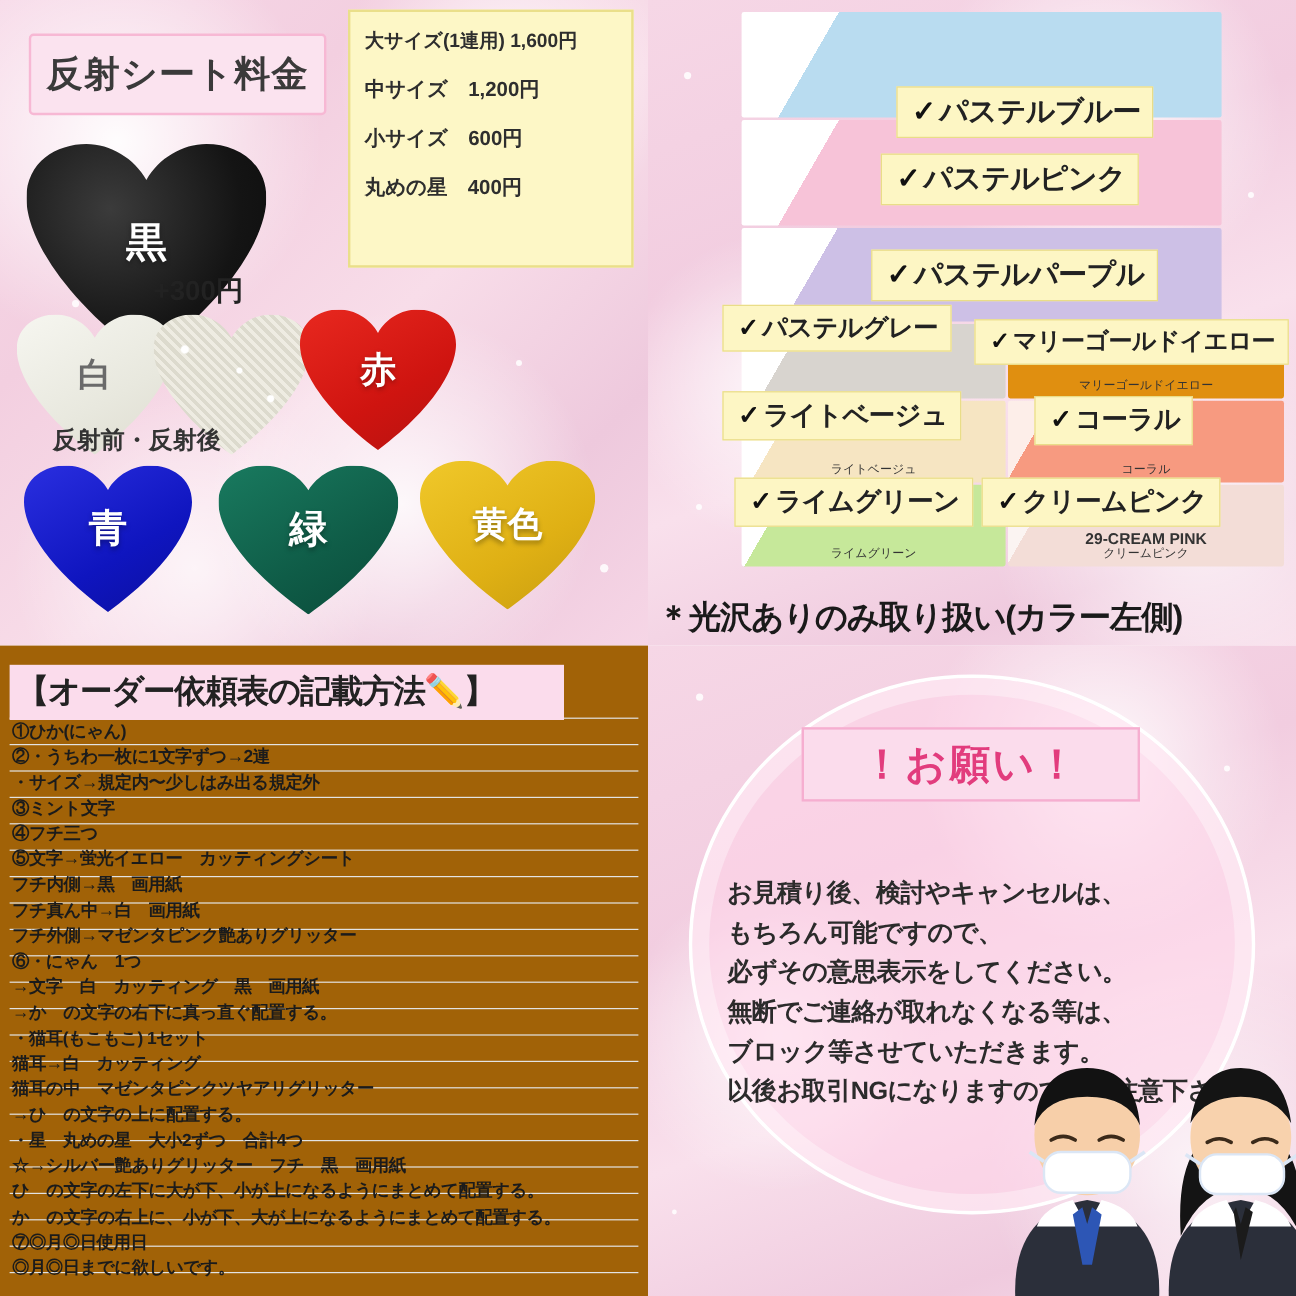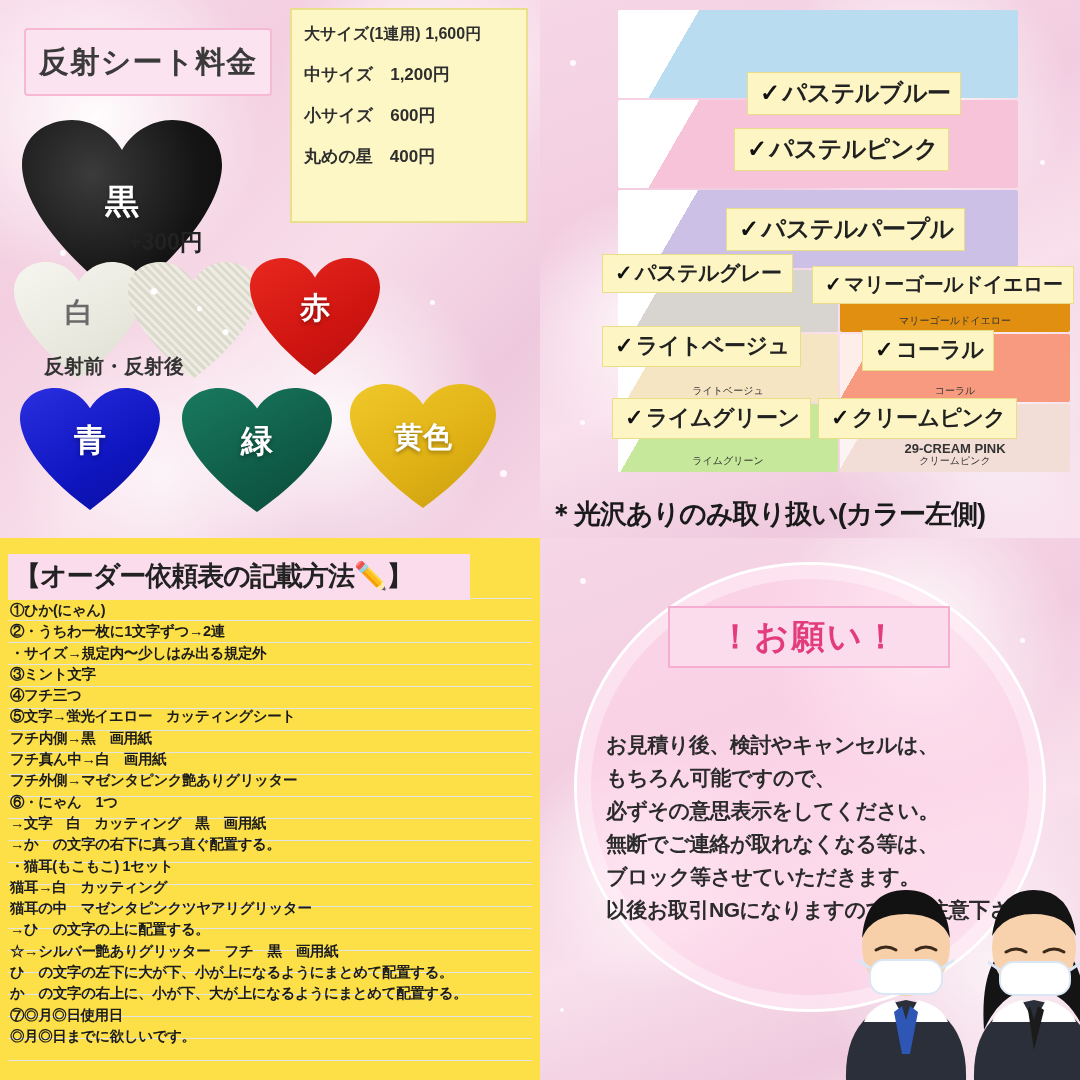--- a/index.html
+++ b/index.html
@@ -93,21 +93,21 @@
   }
   .q2-check { color:#111; font-weight:bold; margin-right:3px; }
   .q2-note {
     position:absolute; left: 8px; bottom: 6px;
     font-size: 27px; font-weight:bold; color:#1a1a1a;
     letter-spacing: -1px;
   }
   .swatch-cap { position:absolute; font-size:10px; color:#333; text-align:center; width:100%; }
 
   
-  .q3 { background:#fde047; }
+  .q3 { background:#a16207; }
   .q3-lines { position:absolute; inset:0; }
   .q3-lines .ln { position:absolute; left: 8px; right: 8px; height:1px; background:#e3e3e3; }
   .q3-title {
     position:absolute; left: 8px; top: 16px; right: 70px;
     background: #fbdcec;
     font-size: 27px; font-weight:bold; color:#222;
     padding: 4px 6px 6px 6px;
     letter-spacing: -1px;
   }
   .q3-list { position:absolute; left: 10px; top: 62px; width: 420px; }
@@ -313,20 +313,21 @@
       <li>フチ内側→黒　画用紙</li>
       <li>フチ真ん中→白　画用紙</li>
       <li>フチ外側→マゼンタピンク艶ありグリッター</li>
       <li>⑥・にゃん　1つ</li>
       <li>→文字　白　カッティング　黒　画用紙</li>
       <li>→か　の文字の右下に真っ直ぐ配置する。</li>
       <li>・猫耳(もこもこ) 1セット</li>
       <li>猫耳→白　カッティング</li>
       <li>猫耳の中　マゼンタピンクツヤアリグリッター</li>
       <li>→ひ　の文字の上に配置する。</li>
+      <li>・星　丸めの星　大小2ずつ　合計4つ</li>
       <li>☆→シルバー艶ありグリッター　フチ　黒　画用紙</li>
       <li>ひ　の文字の左下に大が下、小が上になるようにまとめて配置する。</li>
       <li>か　の文字の右上に、小が下、大が上になるようにまとめて配置する。</li>
       <li>⑦◎月◎日使用日</li>
       <li>◎月◎日までに欲しいです。</li>
 
     </ul>
 
   </div>
 

